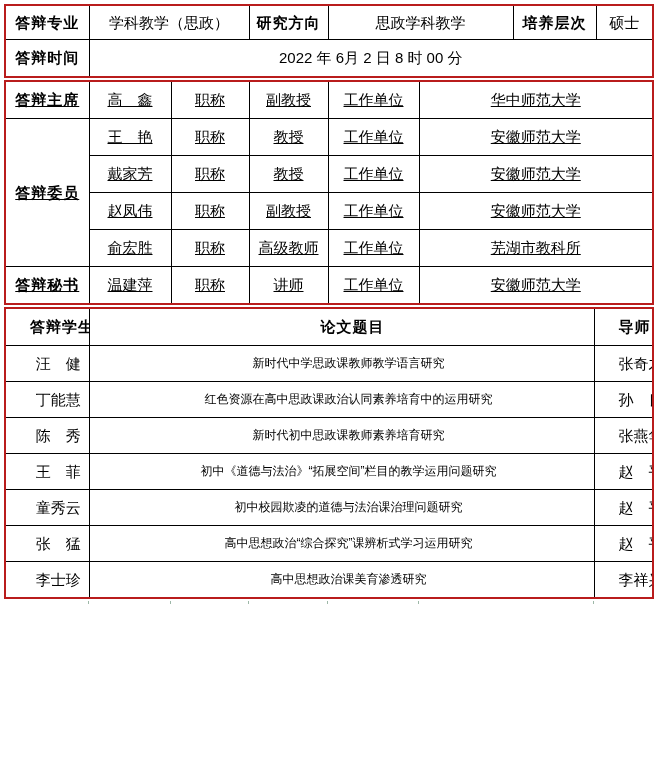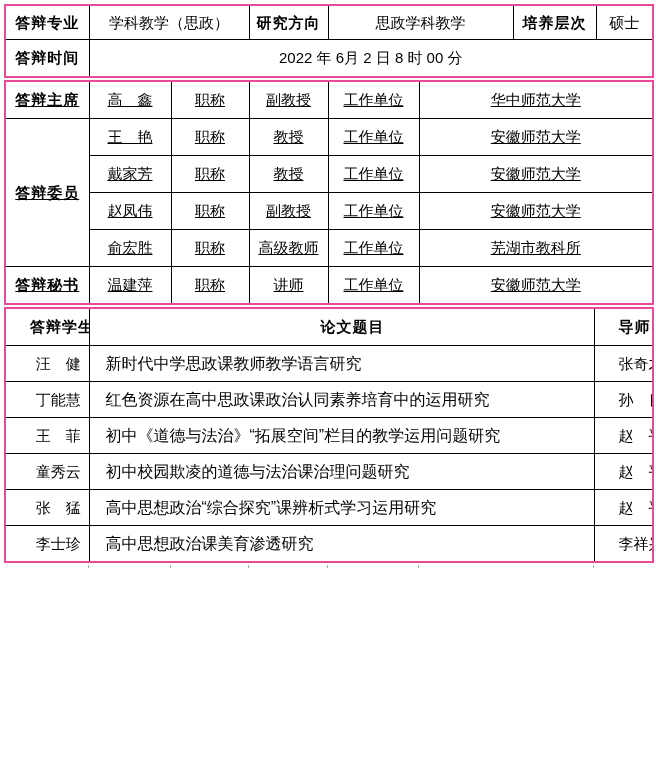--- a/index.html
+++ b/index.html
@@ -14,39 +14,39 @@
   }
   .page{
     width:648px;
     padding:4px 4px 0 4px;
     box-sizing:content-box;
   }
   table{
     border-collapse:collapse;
     table-layout:fixed;
     width:648px;
-    border:2px solid #ec4899;
+    border:2px solid #b91c1c;
     margin:0 0 2px 0;
   }
   td{
     border:1px solid #000;
     font-size:15px;
     line-height:1.2;
     text-align:center;
     vertical-align:middle;
     padding:0 2px;
     overflow:hidden;
     white-space:nowrap;
   }
   .lbl{ font-weight:bold; letter-spacing:1px; }
   .t1 td{ height:36px; }
   .t1 tr.r1 td{ height:33px; }
   .t2 td{ height:36px;text-decoration:underline; }
   .t3 td{ height:35px;padding-left:24px; }
-  .t3 td.thesis{ text-align:left; padding-left:16px; font-size:16px; }
+  .t3 td.thesis{ text-align:center; padding-left:16px; font-size:12px; }
   .t3 tr.hdr td{ height:36px; }
   
   .clip-strip{
     position:relative;
     width:648px;
     height:3px;
   }
   .clip-strip i{
     position:absolute;
     top:0;
@@ -159,20 +159,25 @@
       <td>汪　健</td>
       <td class="thesis">新时代中学思政课教师教学语言研究</td>
       <td>张奇才</td>
     </tr>
     <tr>
       <td>丁能慧</td>
       <td class="thesis">红色资源在高中思政课政治认同素养培育中的运用研究</td>
       <td>孙　良</td>
     </tr>
     <tr>
+      <td>陈　秀</td>
+      <td class="thesis">新时代初中思政课教师素养培育研究</td>
+      <td>张燕华</td>
+    </tr>
+    <tr>
       <td>王　菲</td>
       <td class="thesis">初中《道德与法治》“拓展空间”栏目的教学运用问题研究</td>
       <td>赵　平</td>
     </tr>
     <tr>
       <td>童秀云</td>
       <td class="thesis">初中校园欺凌的道德与法治课治理问题研究</td>
       <td>赵　平</td>
     </tr>
     <tr>

